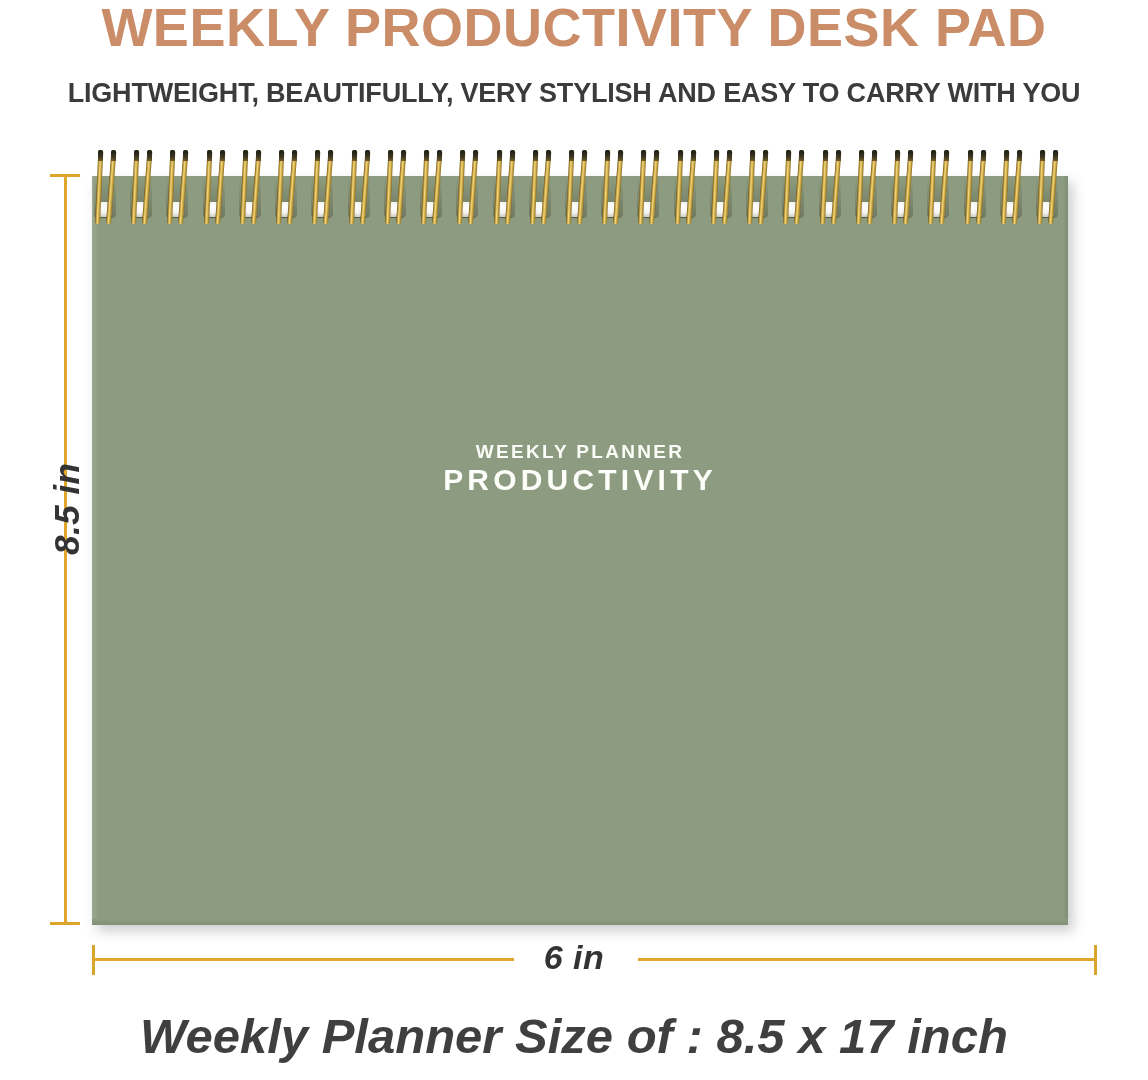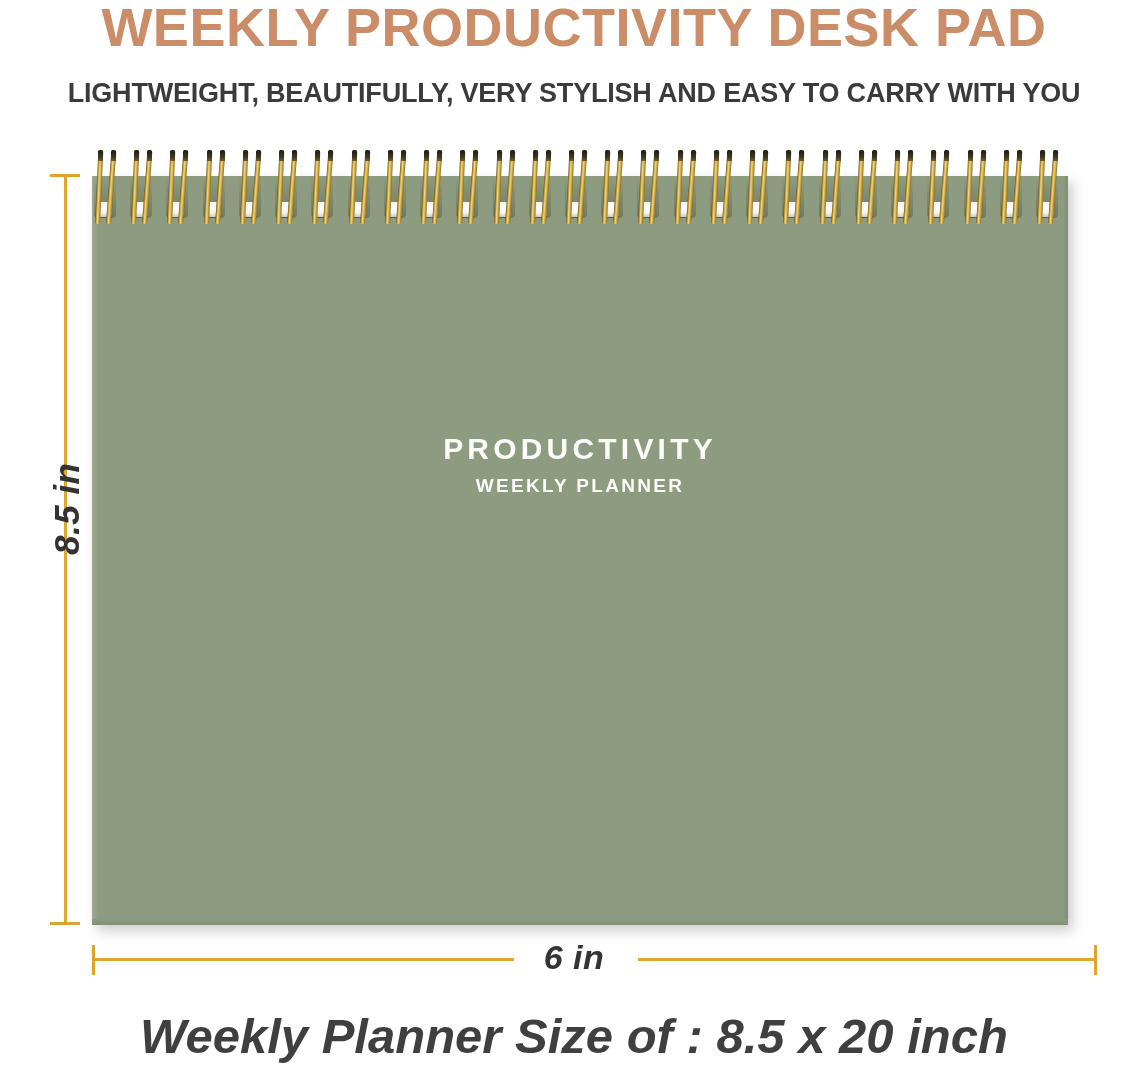--- a/index.html
+++ b/index.html
@@ -260,22 +260,22 @@
     <div class="dim-cap-h" style="left:50px; top:922px;"></div>
     <div id="dim-height-label">8.5 in</div>
   </div>
 
   <div id="planner-pad">
     <div id="pad-left-edge"></div>
     <div id="pad-right-edge"></div>
     <div id="pad-bottom-edge"></div>
 
     <div id="cover-text">
+      <div id="cover-subtitle">WEEKLY PLANNER</div>
       <div id="cover-title">PRODUCTIVITY</div>
-      <div id="cover-subtitle">WEEKLY PLANNER</div>
     </div>
   </div>
 
   <div id="spiral-binding">
       <div class="coil-pair" style="left: 1px;">
         <div class="coil-shadow" style="left: 1px;"></div>
         <div class="coil-hole" style="left: 3px;"></div>
         <div class="coil-wire " style="left: 2px;"></div>
         <div class="coil-tip" style="left: 5px;"></div>
         <div class="coil-wire w2" style="left: 13px;"></div>
@@ -494,13 +494,13 @@
   <div id="dim-horizontal">
     <div class="dim-cap-v" style="left:92px; top:945px;"></div>
     <div class="dim-line-h" style="left:94px; top:958px; width:420px;"></div>
     <div class="dim-line-h" style="left:638px; top:958px; width:458px;"></div>
     <div class="dim-cap-v" style="left:1094px; top:945px;"></div>
     <div id="dim-width-label">6 in</div>
   </div>
 
 </div>
 
-<div id="footer-caption">Weekly Planner Size of : 8.5 x 20 inch</div>
+<div id="footer-caption">Weekly Planner Size of : 8.5 x 17 inch</div>
 
 </body></html>

